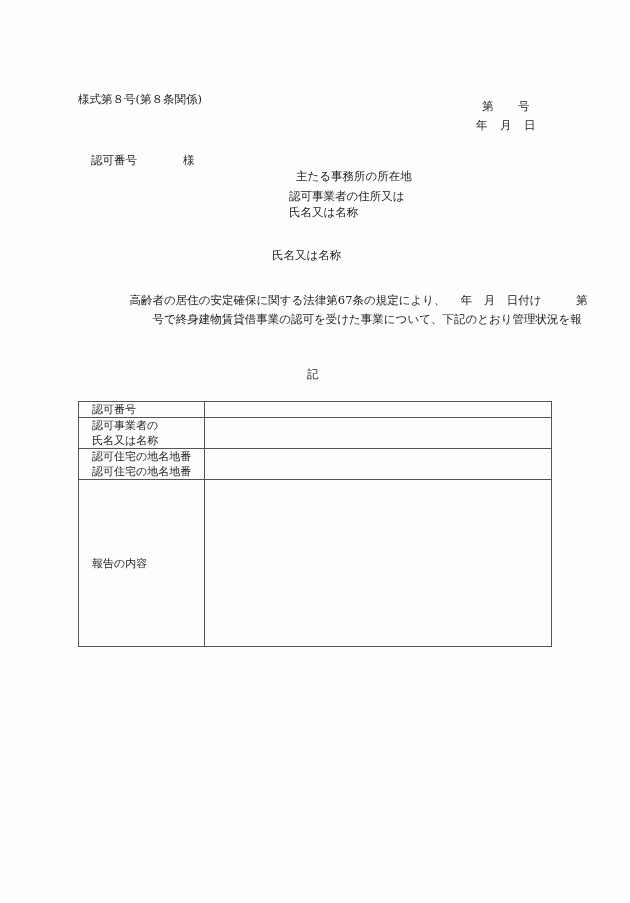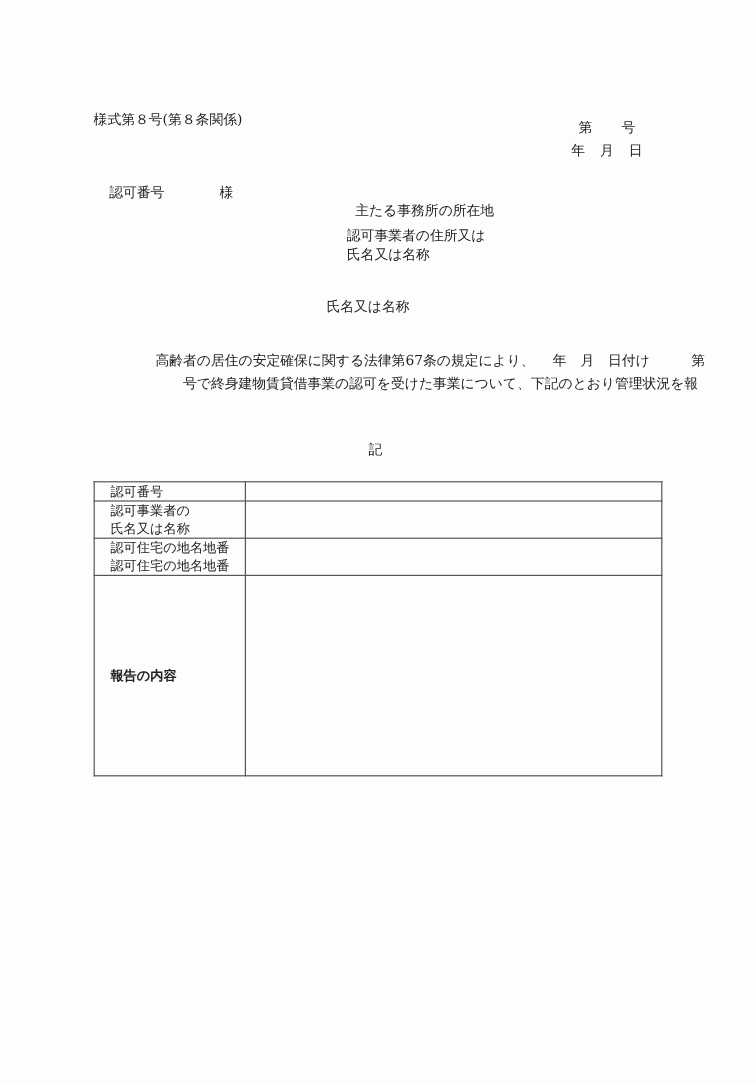--- a/index.html
+++ b/index.html
@@ -56,18 +56,18 @@
     <td></td>
   </tr>
   <tr style="height:31px;">
     <td class="lab"><span>認可事業者の</span><br><span>氏名又は名称</span></td>
     <td></td>
   </tr>
   <tr style="height:17px;">
     <td class="lab"><span>認可住宅の地名地番</span><br><span>認可住宅の地名地番</span></td>
     <td></td>
   </tr>
-  <tr style="height:167px;font-weight:bold;">
+  <tr style="height:167px;">
     <td class="lab"><span>報告の内容</span></td>
     <td></td>
   </tr>
 </tbody>
   </table>
 
 </body></html>

